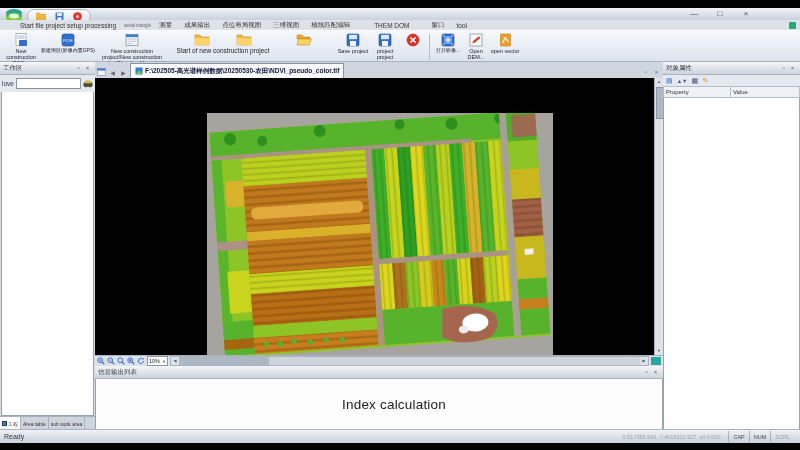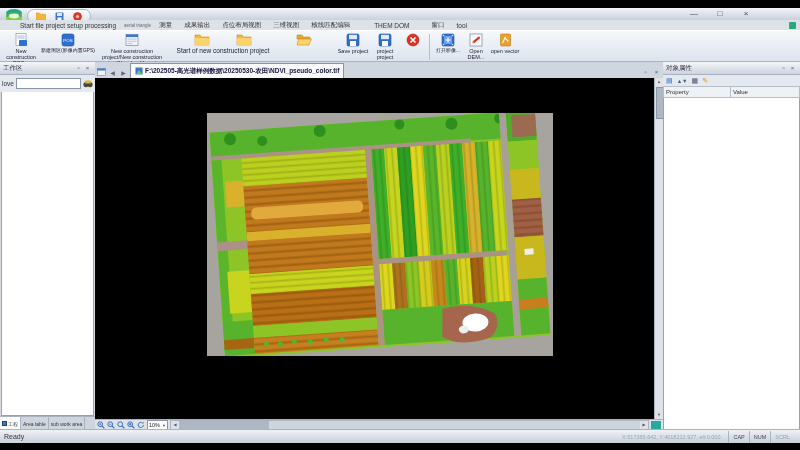--- a/index.html
+++ b/index.html
@@ -442,20 +442,31 @@
           <span class="dd">▼</span>
         </div>
         <div class="hscroll">
           <span class="arr" style="left:0;">◀</span>
           <div class="thumb"></div>
           <span class="arr" style="right:0;">▶</span>
         </div>
         <div class="grip"></div>
       </div>
 
+      <div class="bottom-panel">
+        <div class="panel-title">
+          <span>信息输出列表</span>
+          <span class="sp"></span>
+          <span class="panel-btn">▫</span>
+          <span class="panel-btn">×</span>
+        </div>
+        <div class="bottom-body">
+          <span class="idx-msg">Index calculation</span>
+        </div>
+      </div>
     </div>
 
     <div class="right-panel">
       <div class="panel-title">
         <span>对象属性</span>
         <span class="sp"></span>
         <span class="panel-btn">▫</span>
         <span class="panel-btn">×</span>
       </div>
       <div class="rp-icons">

